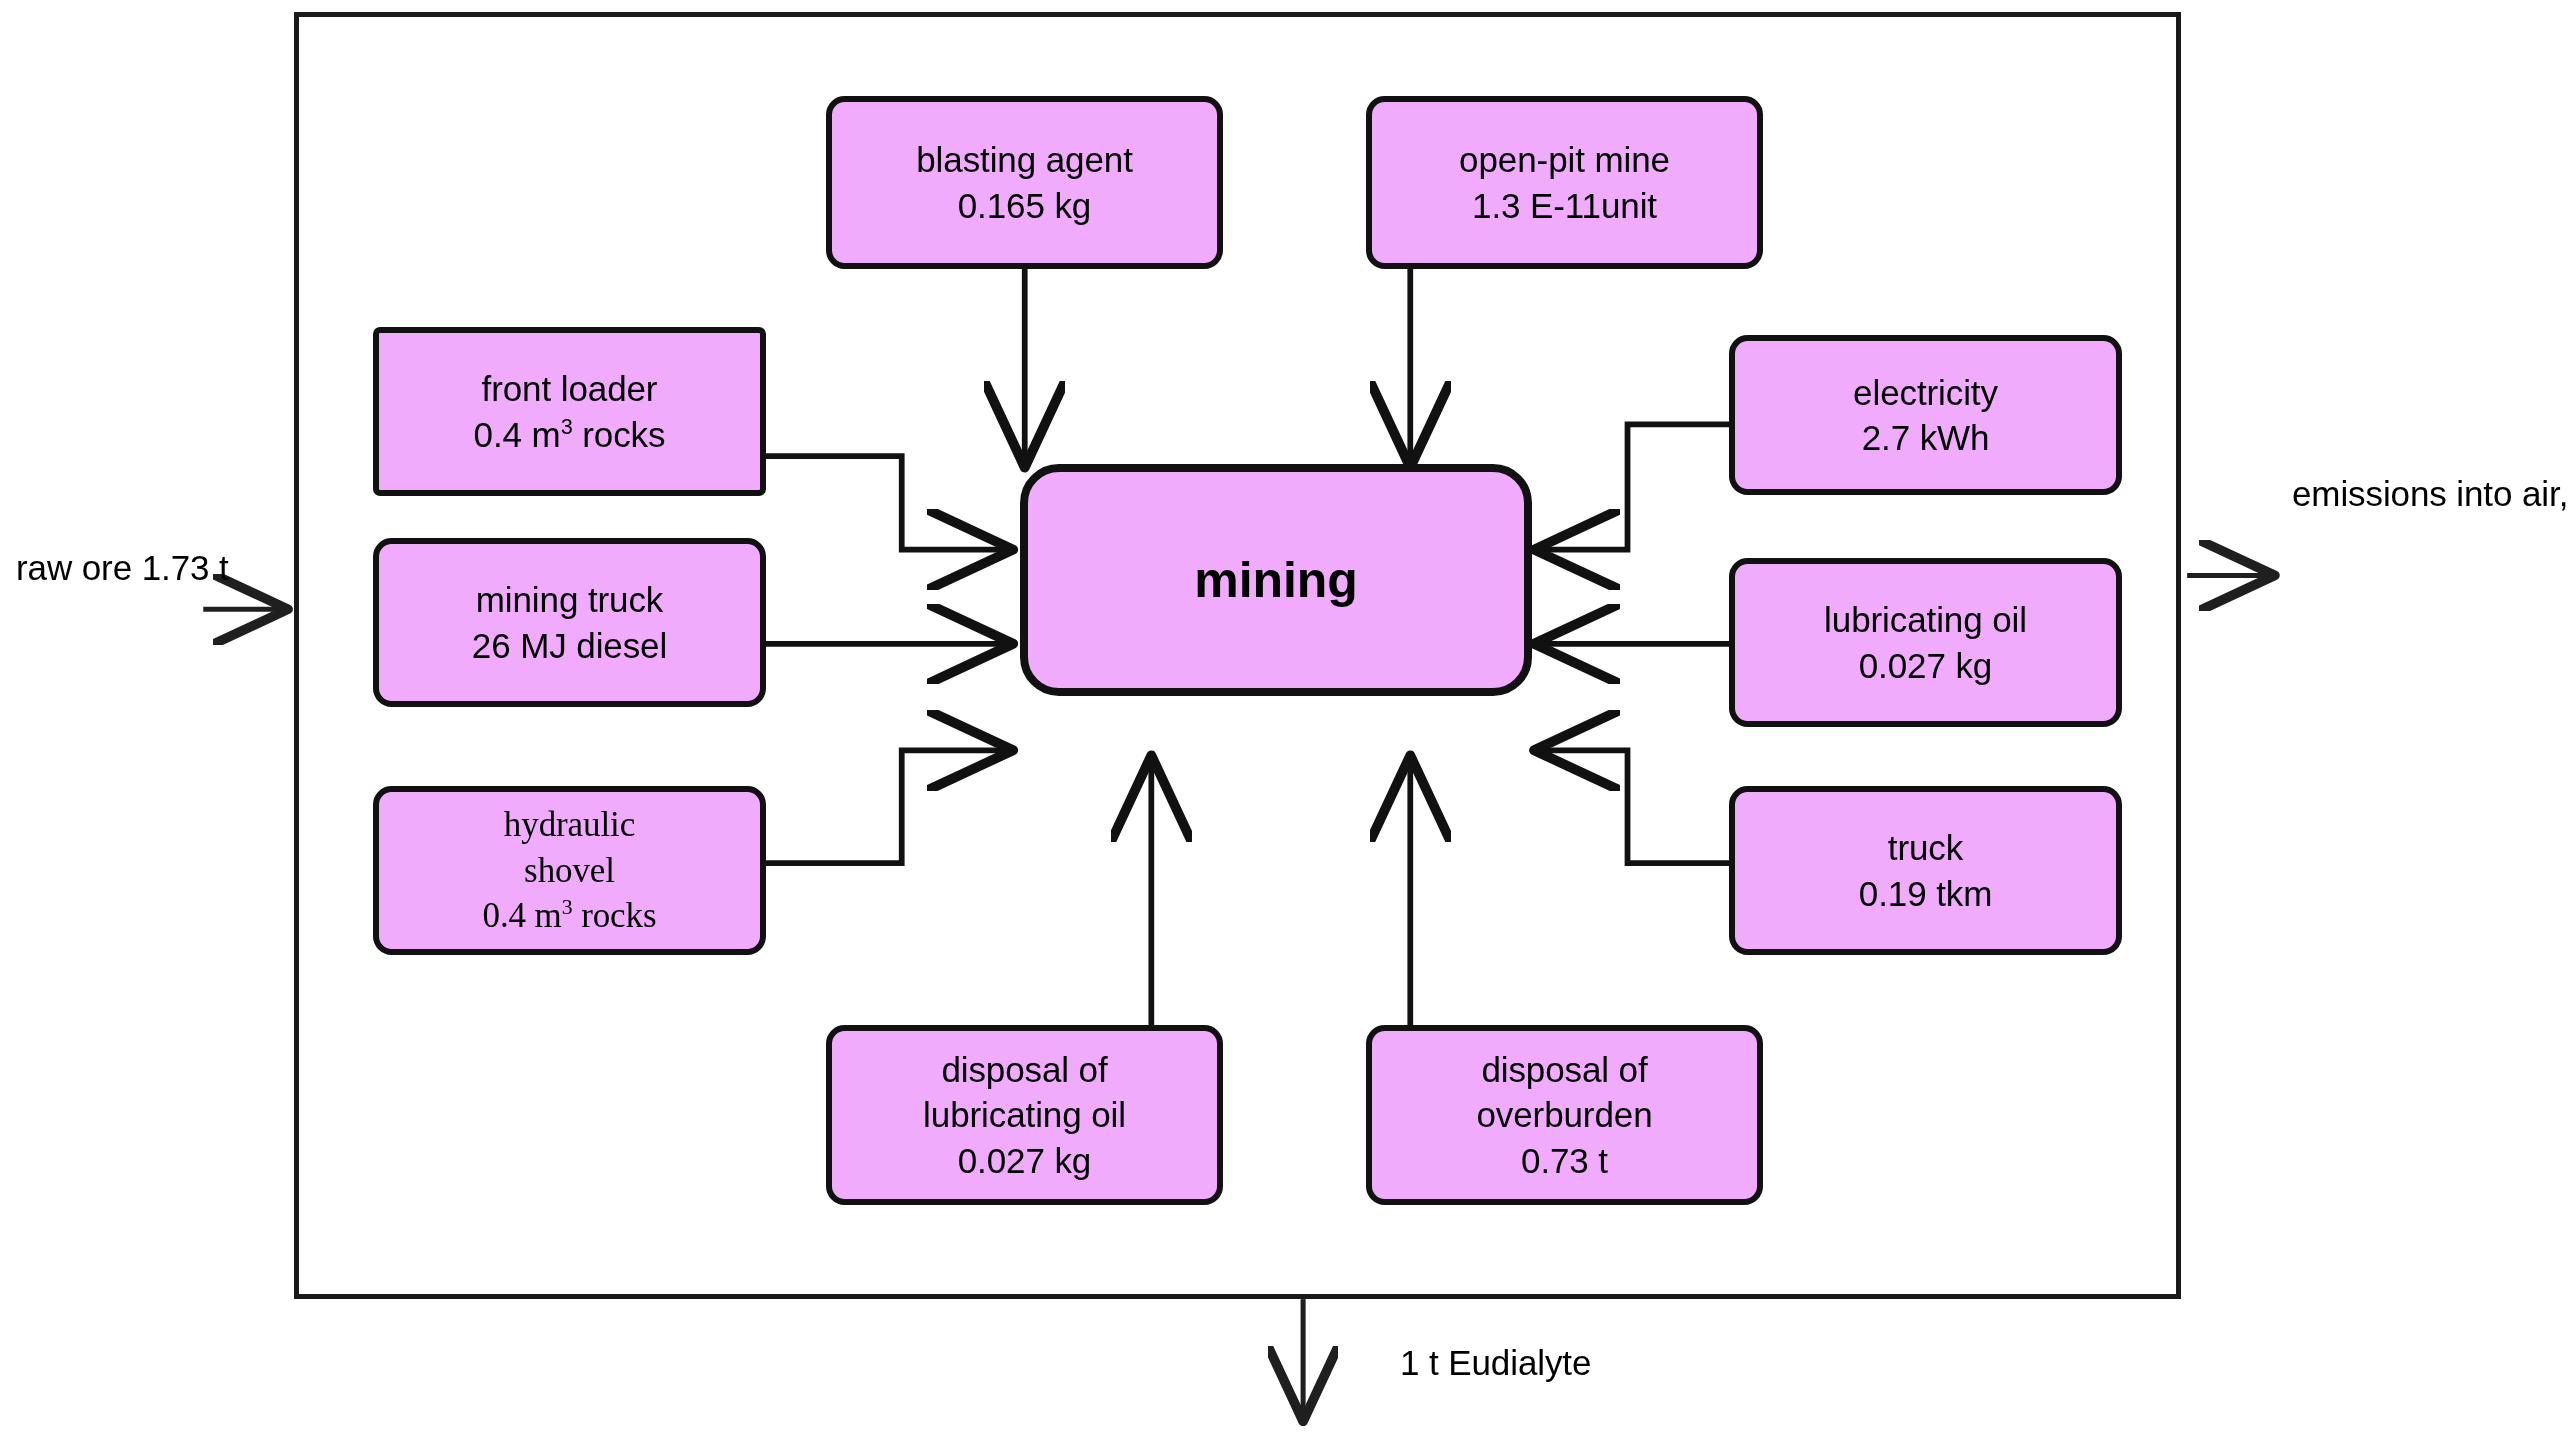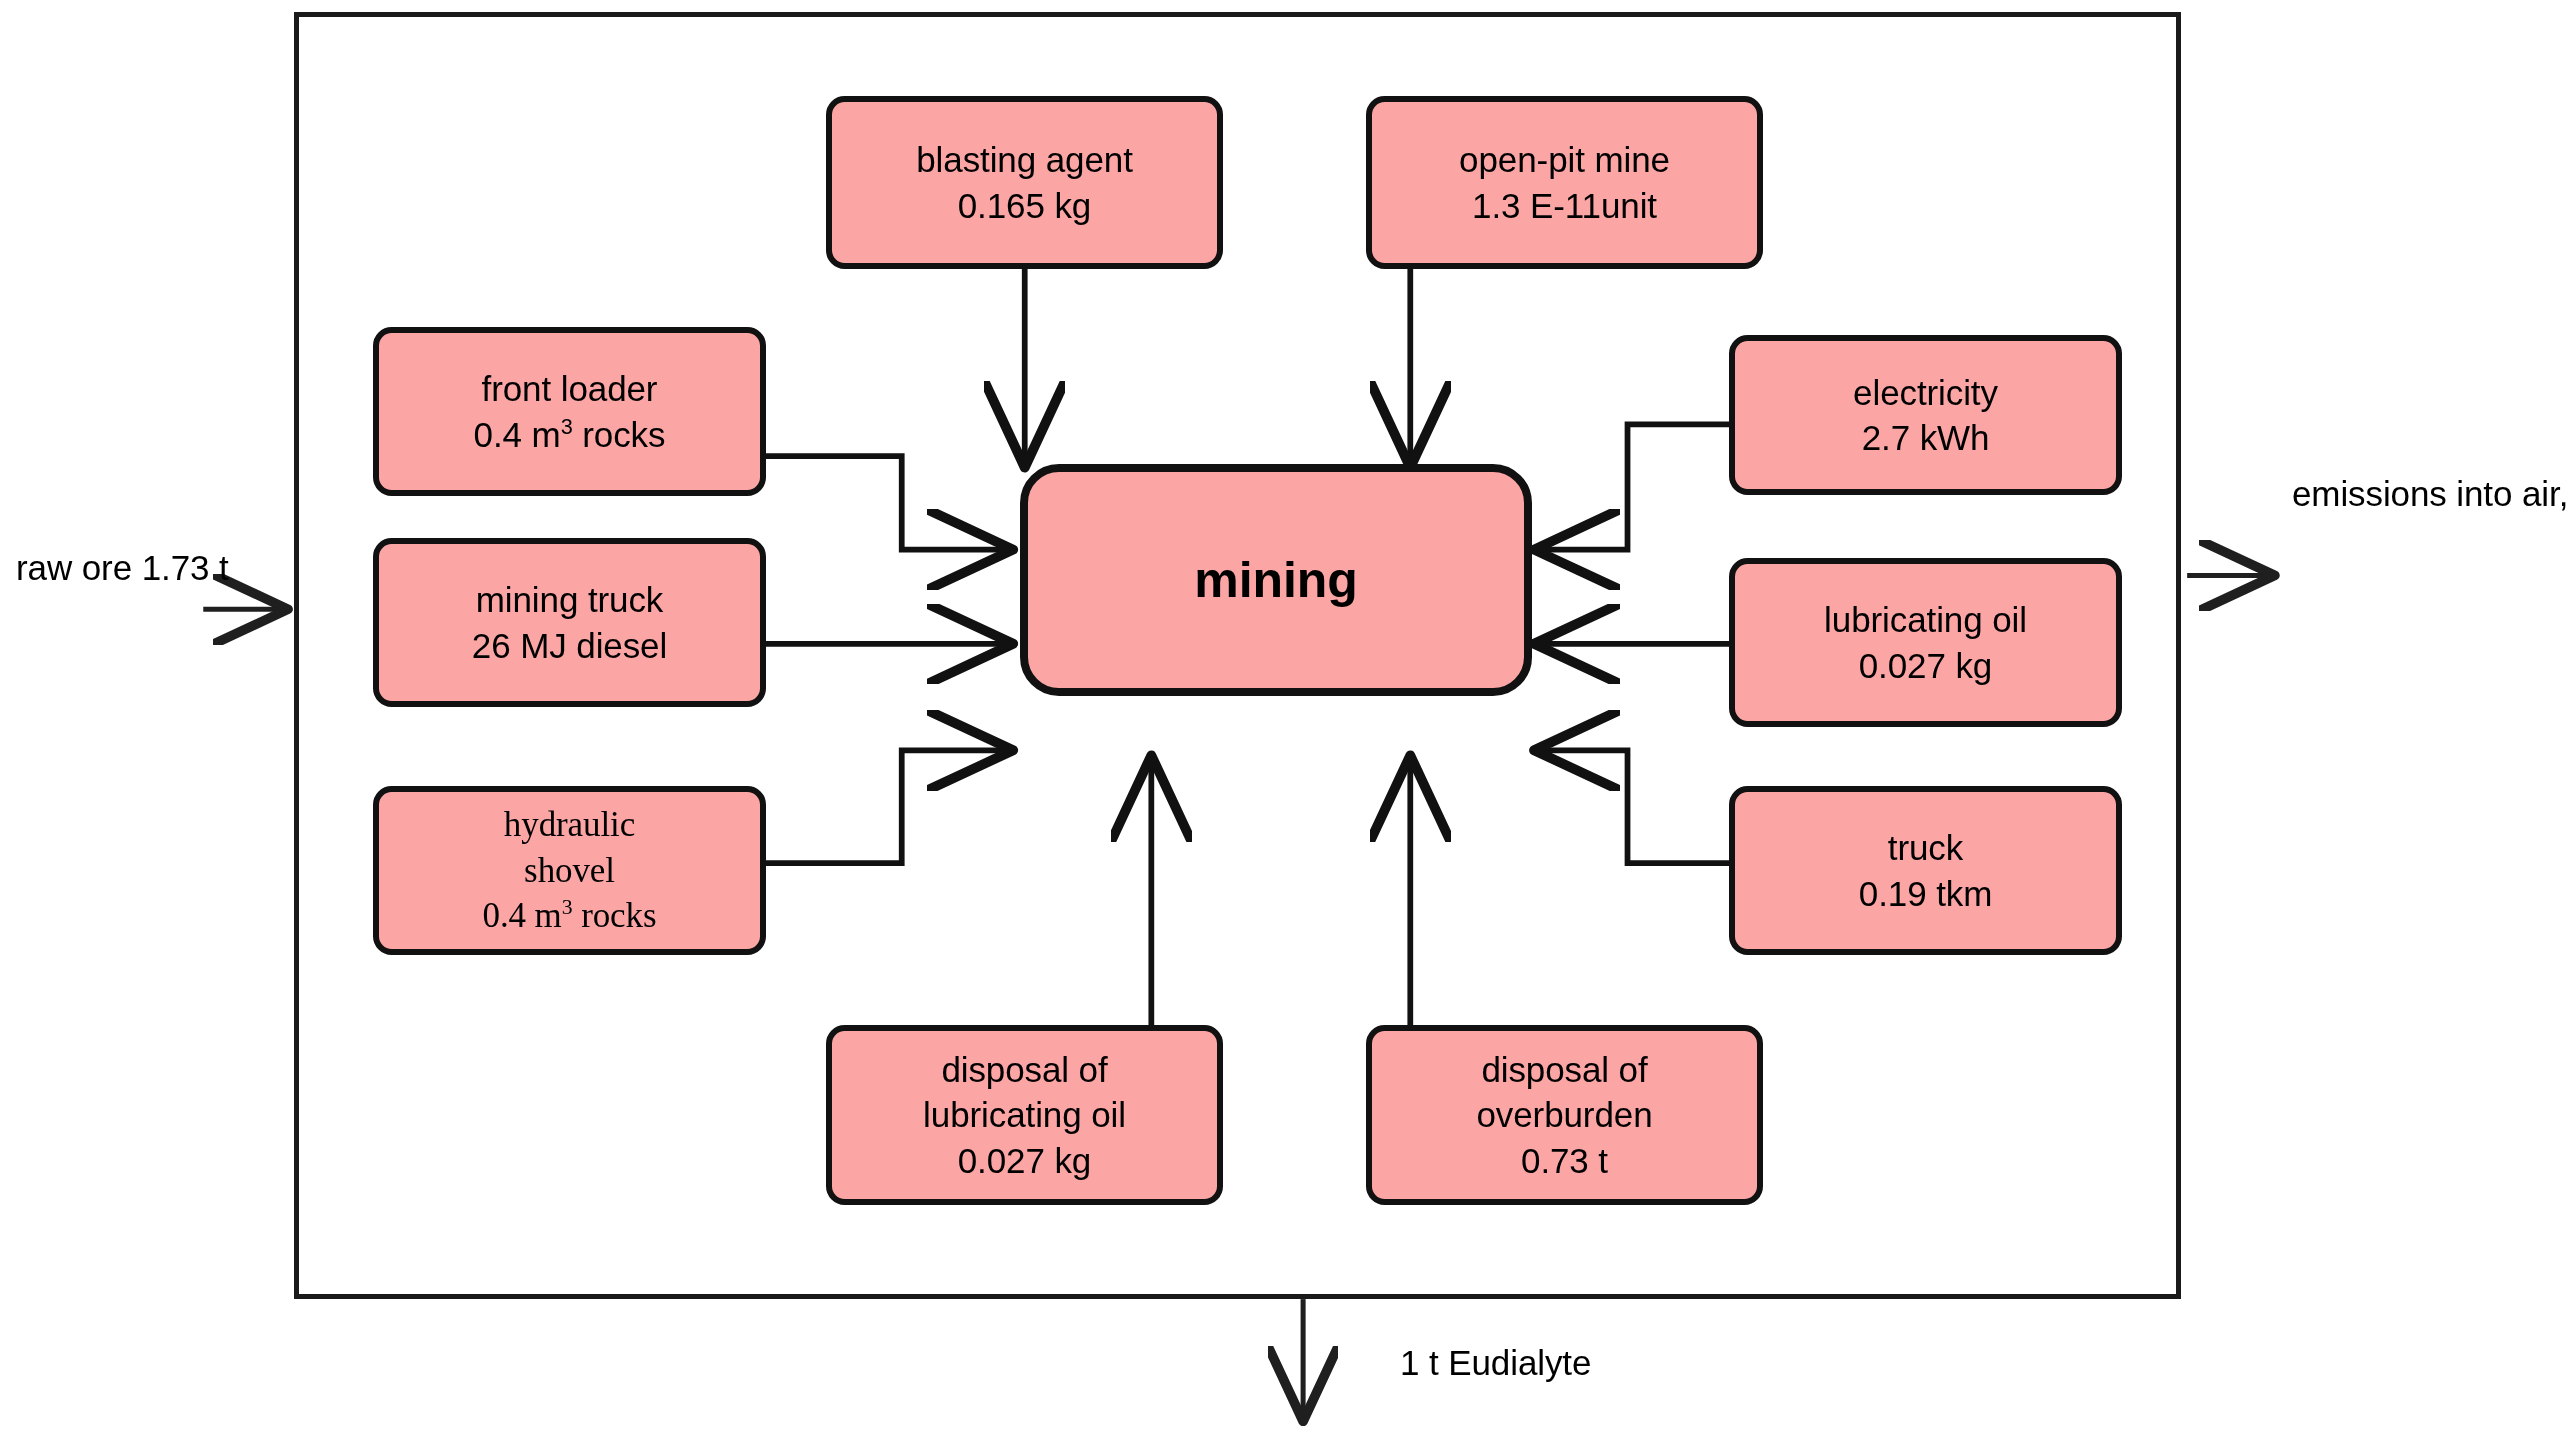--- a/index.html
+++ b/index.html
@@ -29,21 +29,21 @@
     border:5px solid #1a1a1a;
     box-sizing:border-box;
     background:transparent;
   }
   
   .node{
     position:absolute;
     box-sizing:border-box;
     border:6.5px solid #111111;
     border-radius:18.7px;
-    background:#fca5a5;
+    background:#f0abfc;
     display:flex;
     flex-direction:column;
     align-items:center;
     justify-content:center;
     text-align:center;
     font-size:35px;
     line-height:1.30;
     letter-spacing:-0.1px;
     z-index:3;
   }
@@ -116,21 +116,21 @@
   <div class="node" style="left:826px; top:96px; width:397px; height:173px;">
     <span class="ln">blasting agent</span>
     <span class="ln">0.165 kg</span>
   </div>
 
   <div class="node" style="left:1366px; top:96px; width:397px; height:173px;">
     <span class="ln">open-pit mine</span>
     <span class="ln">1.3 E-11unit</span>
   </div>
 
-  <div class="node" style="left:373px; top:327px; width:393px; height:169px;">
+  <div class="node" style="left:373px; top:327px; width:393px; height:169px;border-radius:7px;">
     <span class="ln">front loader</span>
     <span class="ln"><span>0.4 m</span><sup>3</sup><span> rocks</span></span>
   </div>
 
   <div class="node" style="left:373px; top:538px; width:393px; height:169px;">
     <span class="ln">mining truck</span>
     <span class="ln">26 MJ diesel</span>
   </div>
 
   <div class="node" style="left:373px; top:786px; width:393px; height:169px;font-family:Liberation Serif, serif;">

